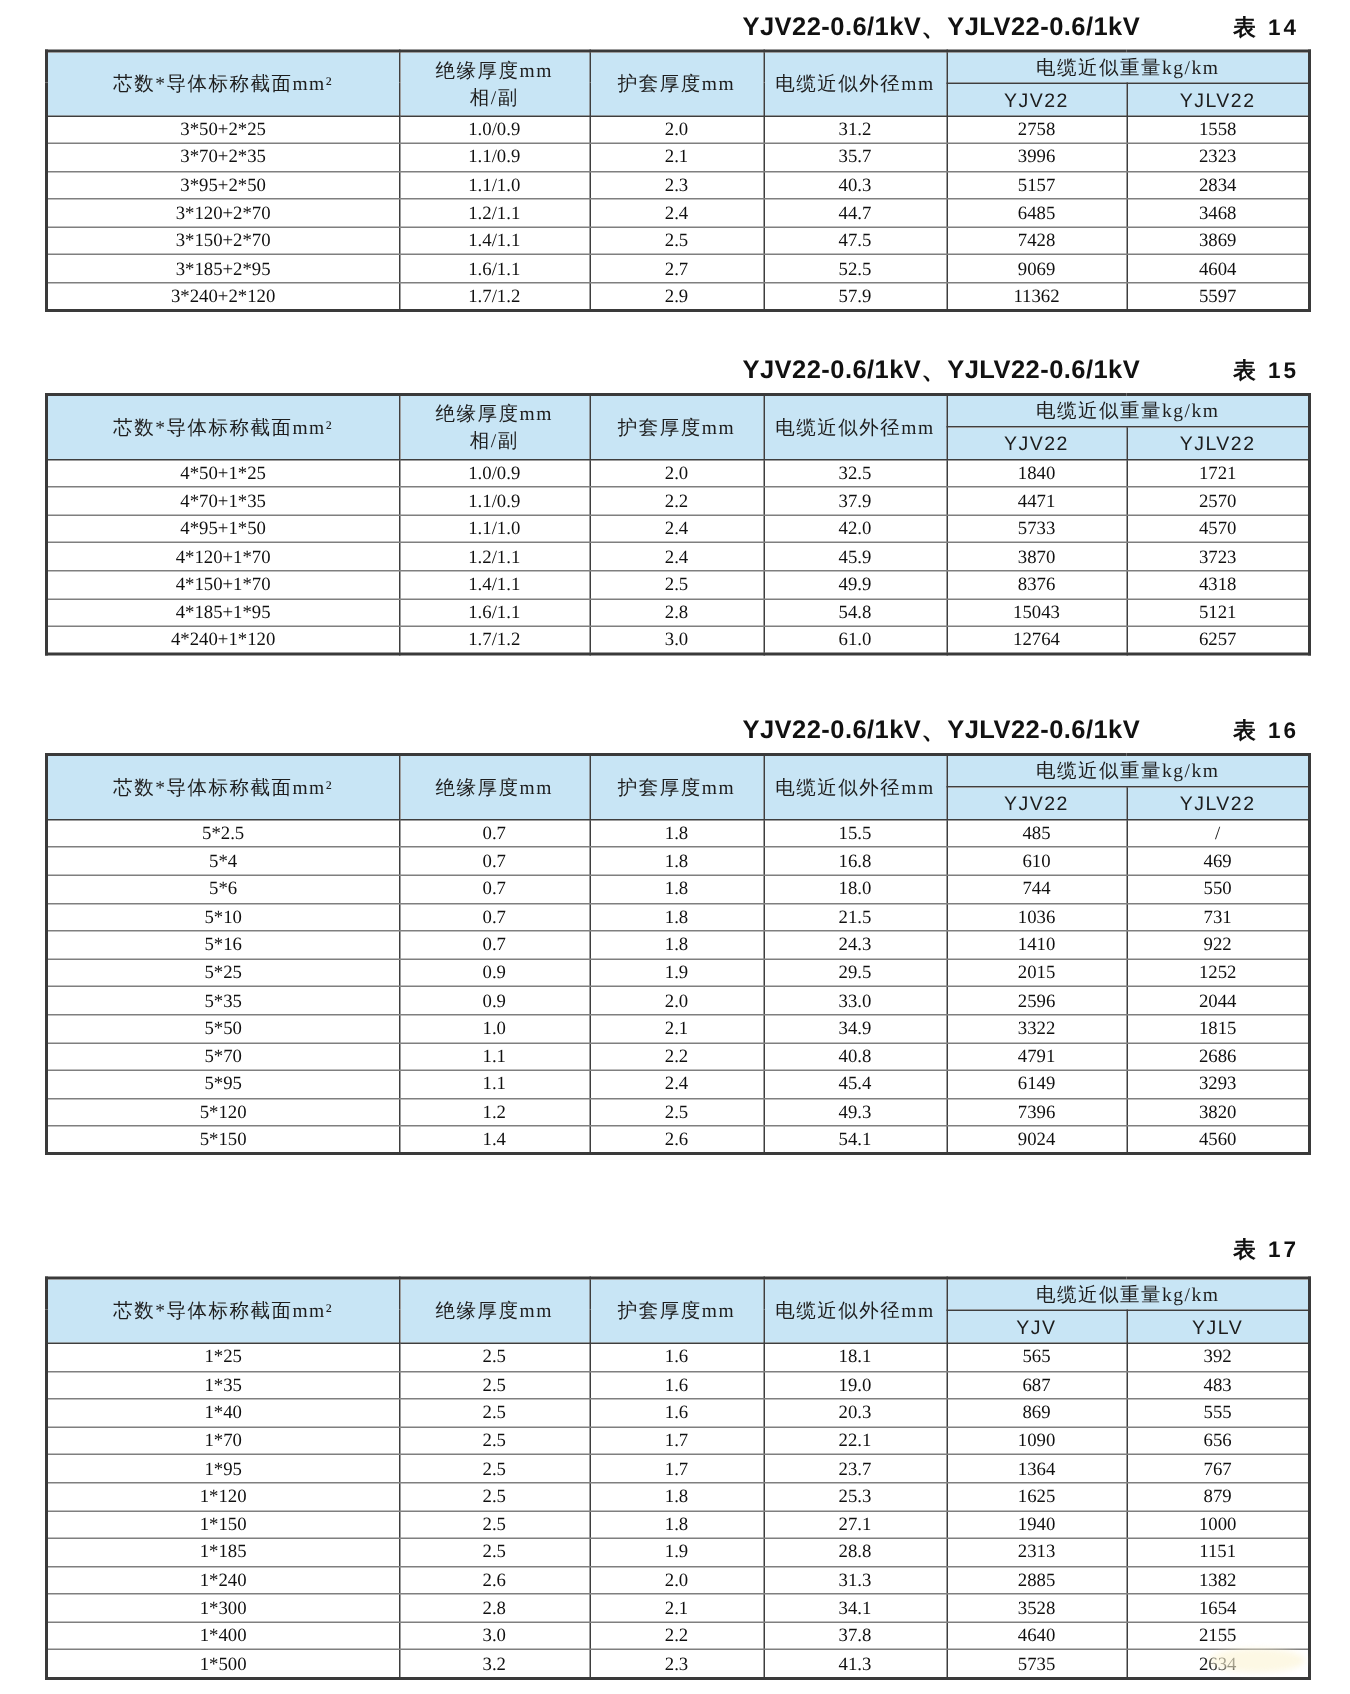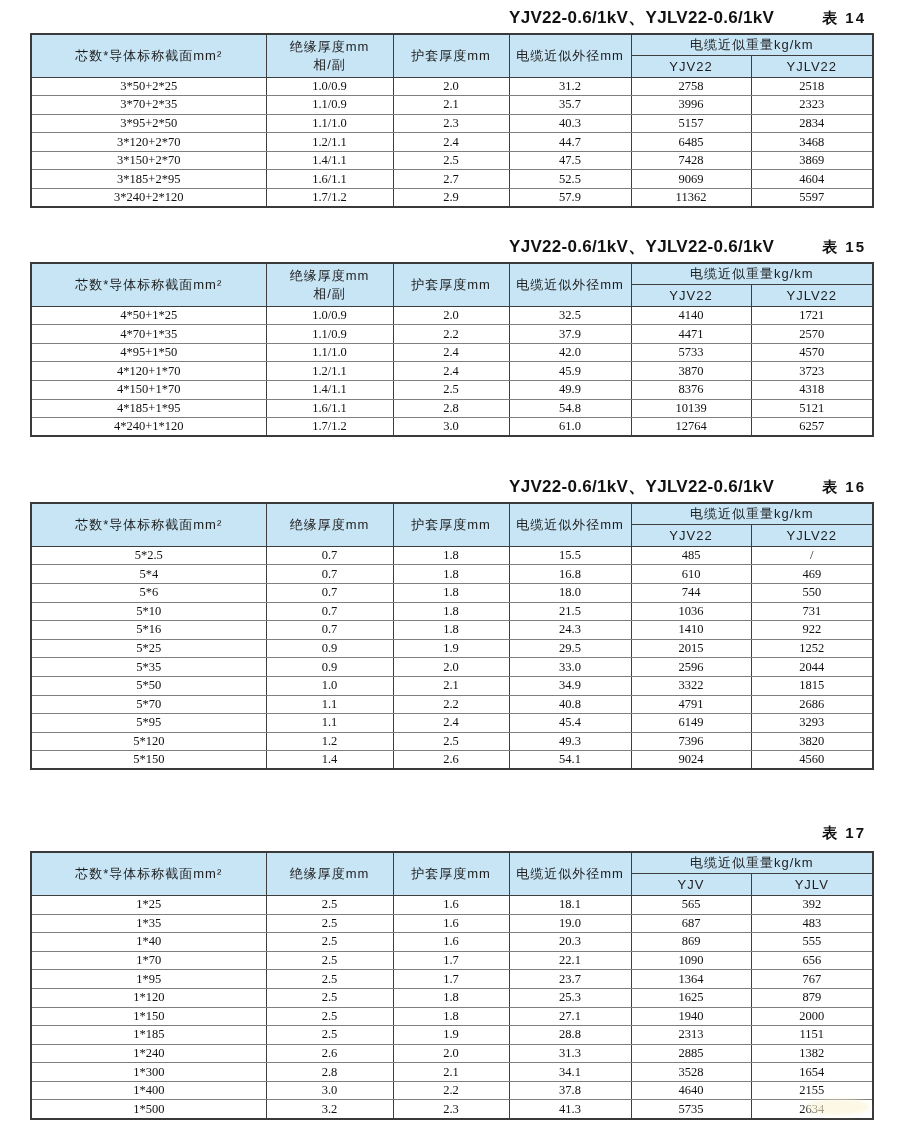--- a/index.html
+++ b/index.html
@@ -20,38 +20,38 @@
   .table-title {
     display: flex; justify-content: flex-end; align-items: baseline;
     padding-right: 6px; margin-bottom: 5px; height: 22px;
   }
   .title-main {
     font-size: 17px; font-weight: bold; color: #111;
     letter-spacing: 0.3px;
   }
   .title-label {
     font-size: 15px; font-weight: bold; color: #111;
-    margin-left: 48px; letter-spacing: 2px;
+    margin-left: 62px; letter-spacing: 2px;
   }
 
   table.spec-table {
     border-collapse: collapse; table-layout: fixed; width: 842px;
     border: 2px solid #3a3a3a;
   }
   .spec-table th, .spec-table td {
     text-align: center; vertical-align: middle; padding: 0;
     overflow: hidden; white-space: nowrap;
   }
   .spec-table thead th {
     background: #c8e5f5;
     font-weight: normal; font-size: 13px; color: #1d1d1d;
     border: 1px solid #3e3e3e;
     letter-spacing: 1px;
   }
-  .spec-table thead tr.h-top { height: 21px; }
+  .spec-table thead tr.h-top { height: 21px; font-family: Liberation Serif, serif; }
   .spec-table thead tr.h-sub { height: 22px; }
   .spec-table thead th div:empty { display: none; }
   .spec-table tbody td {
     height: 18.6px;
     font-family: "Liberation Serif", serif;
     font-size: 12.5px; color: #101010;
     border-left: 1px solid #3e3e3e;
     border-right: 1px solid #3e3e3e;
     border-top: 1px solid #7f7f7f;
     border-bottom: 1px solid #7f7f7f;
@@ -97,21 +97,21 @@
         <th>YJLV22</th>
       </tr>
     </thead>
     <tbody>
         <tr>
           <td>3*50+2*25</td>
           <td>1.0/0.9</td>
           <td>2.0</td>
           <td>31.2</td>
           <td>2758</td>
-          <td>2518</td>
+          <td>1558</td>
         </tr>
         <tr>
           <td>3*70+2*35</td>
           <td>1.1/0.9</td>
           <td>2.1</td>
           <td>35.7</td>
           <td>3996</td>
           <td>2323</td>
         </tr>
         <tr>
@@ -187,21 +187,21 @@
         <th>YJV22</th>
         <th>YJLV22</th>
       </tr>
     </thead>
     <tbody>
         <tr>
           <td>4*50+1*25</td>
           <td>1.0/0.9</td>
           <td>2.0</td>
           <td>32.5</td>
-          <td>4140</td>
+          <td>1840</td>
           <td>1721</td>
         </tr>
         <tr>
           <td>4*70+1*35</td>
           <td>1.1/0.9</td>
           <td>2.2</td>
           <td>37.9</td>
           <td>4471</td>
           <td>2570</td>
         </tr>
@@ -227,21 +227,21 @@
           <td>2.5</td>
           <td>49.9</td>
           <td>8376</td>
           <td>4318</td>
         </tr>
         <tr>
           <td>4*185+1*95</td>
           <td>1.6/1.1</td>
           <td>2.8</td>
           <td>54.8</td>
-          <td>10139</td>
+          <td>15043</td>
           <td>5121</td>
         </tr>
         <tr>
           <td>4*240+1*120</td>
           <td>1.7/1.2</td>
           <td>3.0</td>
           <td>61.0</td>
           <td>12764</td>
           <td>6257</td>
         </tr>
@@ -455,21 +455,21 @@
           <td>25.3</td>
           <td>1625</td>
           <td>879</td>
         </tr>
         <tr>
           <td>1*150</td>
           <td>2.5</td>
           <td>1.8</td>
           <td>27.1</td>
           <td>1940</td>
-          <td>2000</td>
+          <td>1000</td>
         </tr>
         <tr>
           <td>1*185</td>
           <td>2.5</td>
           <td>1.9</td>
           <td>28.8</td>
           <td>2313</td>
           <td>1151</td>
         </tr>
         <tr>

